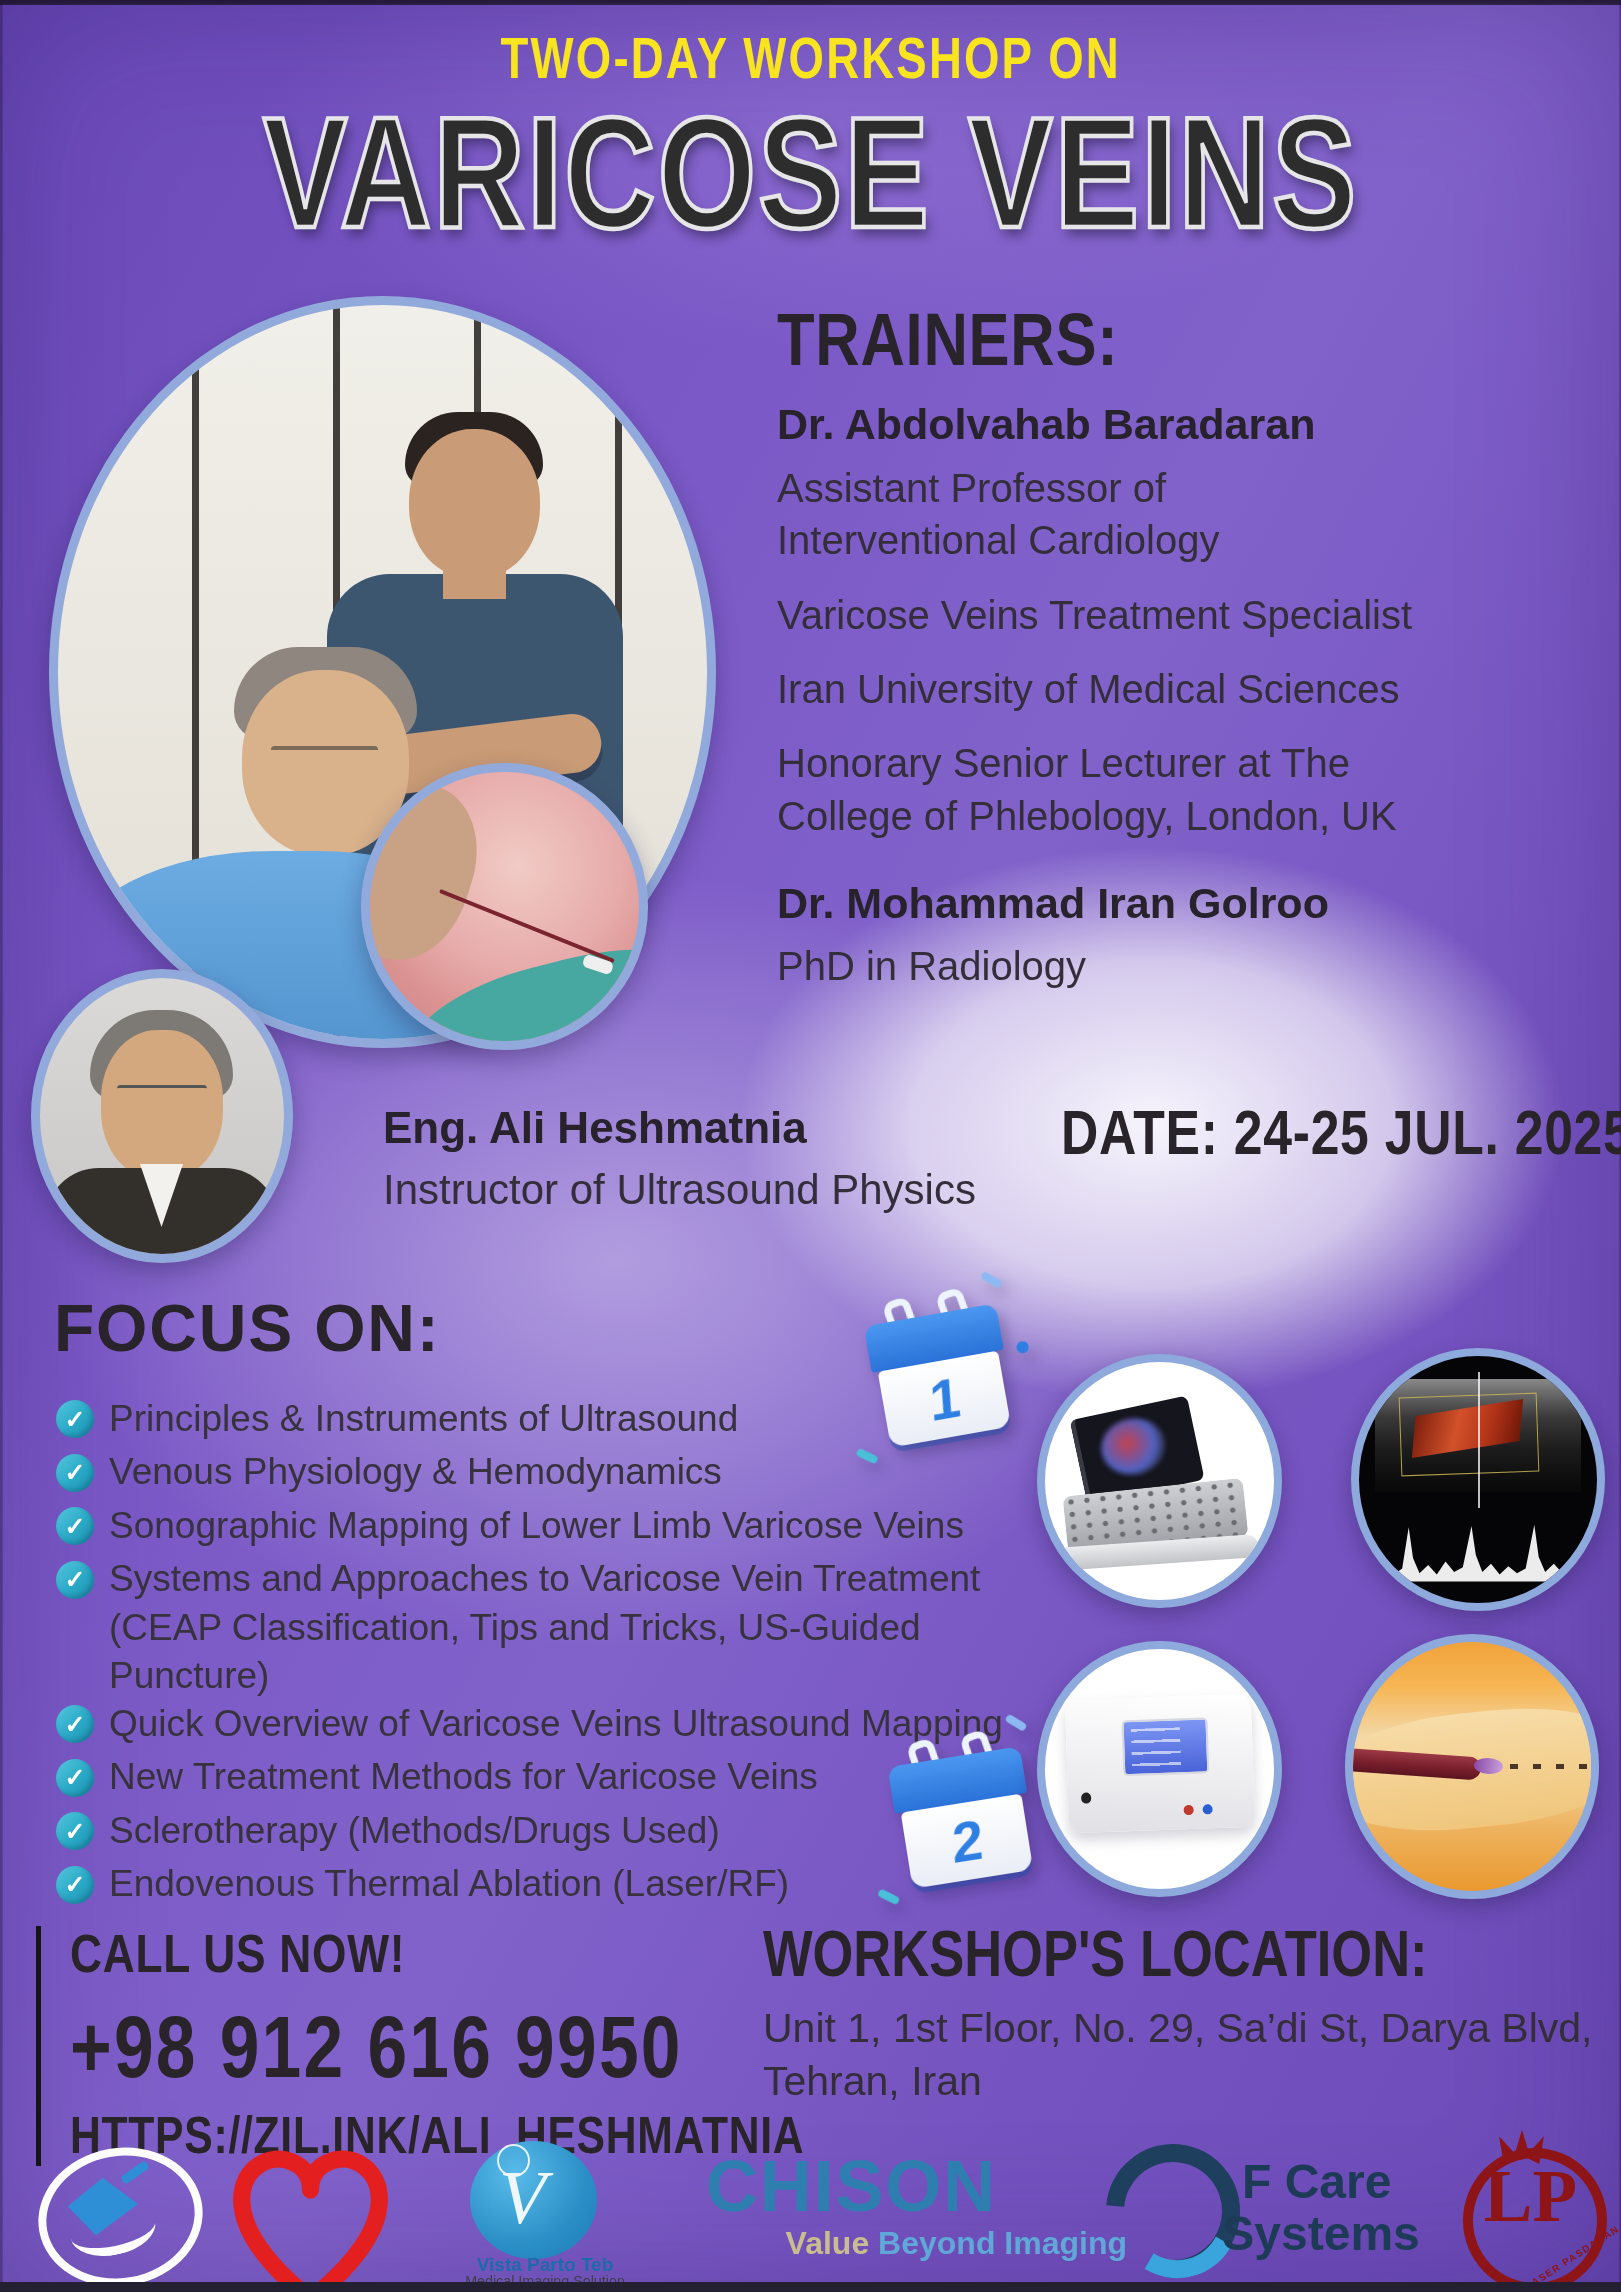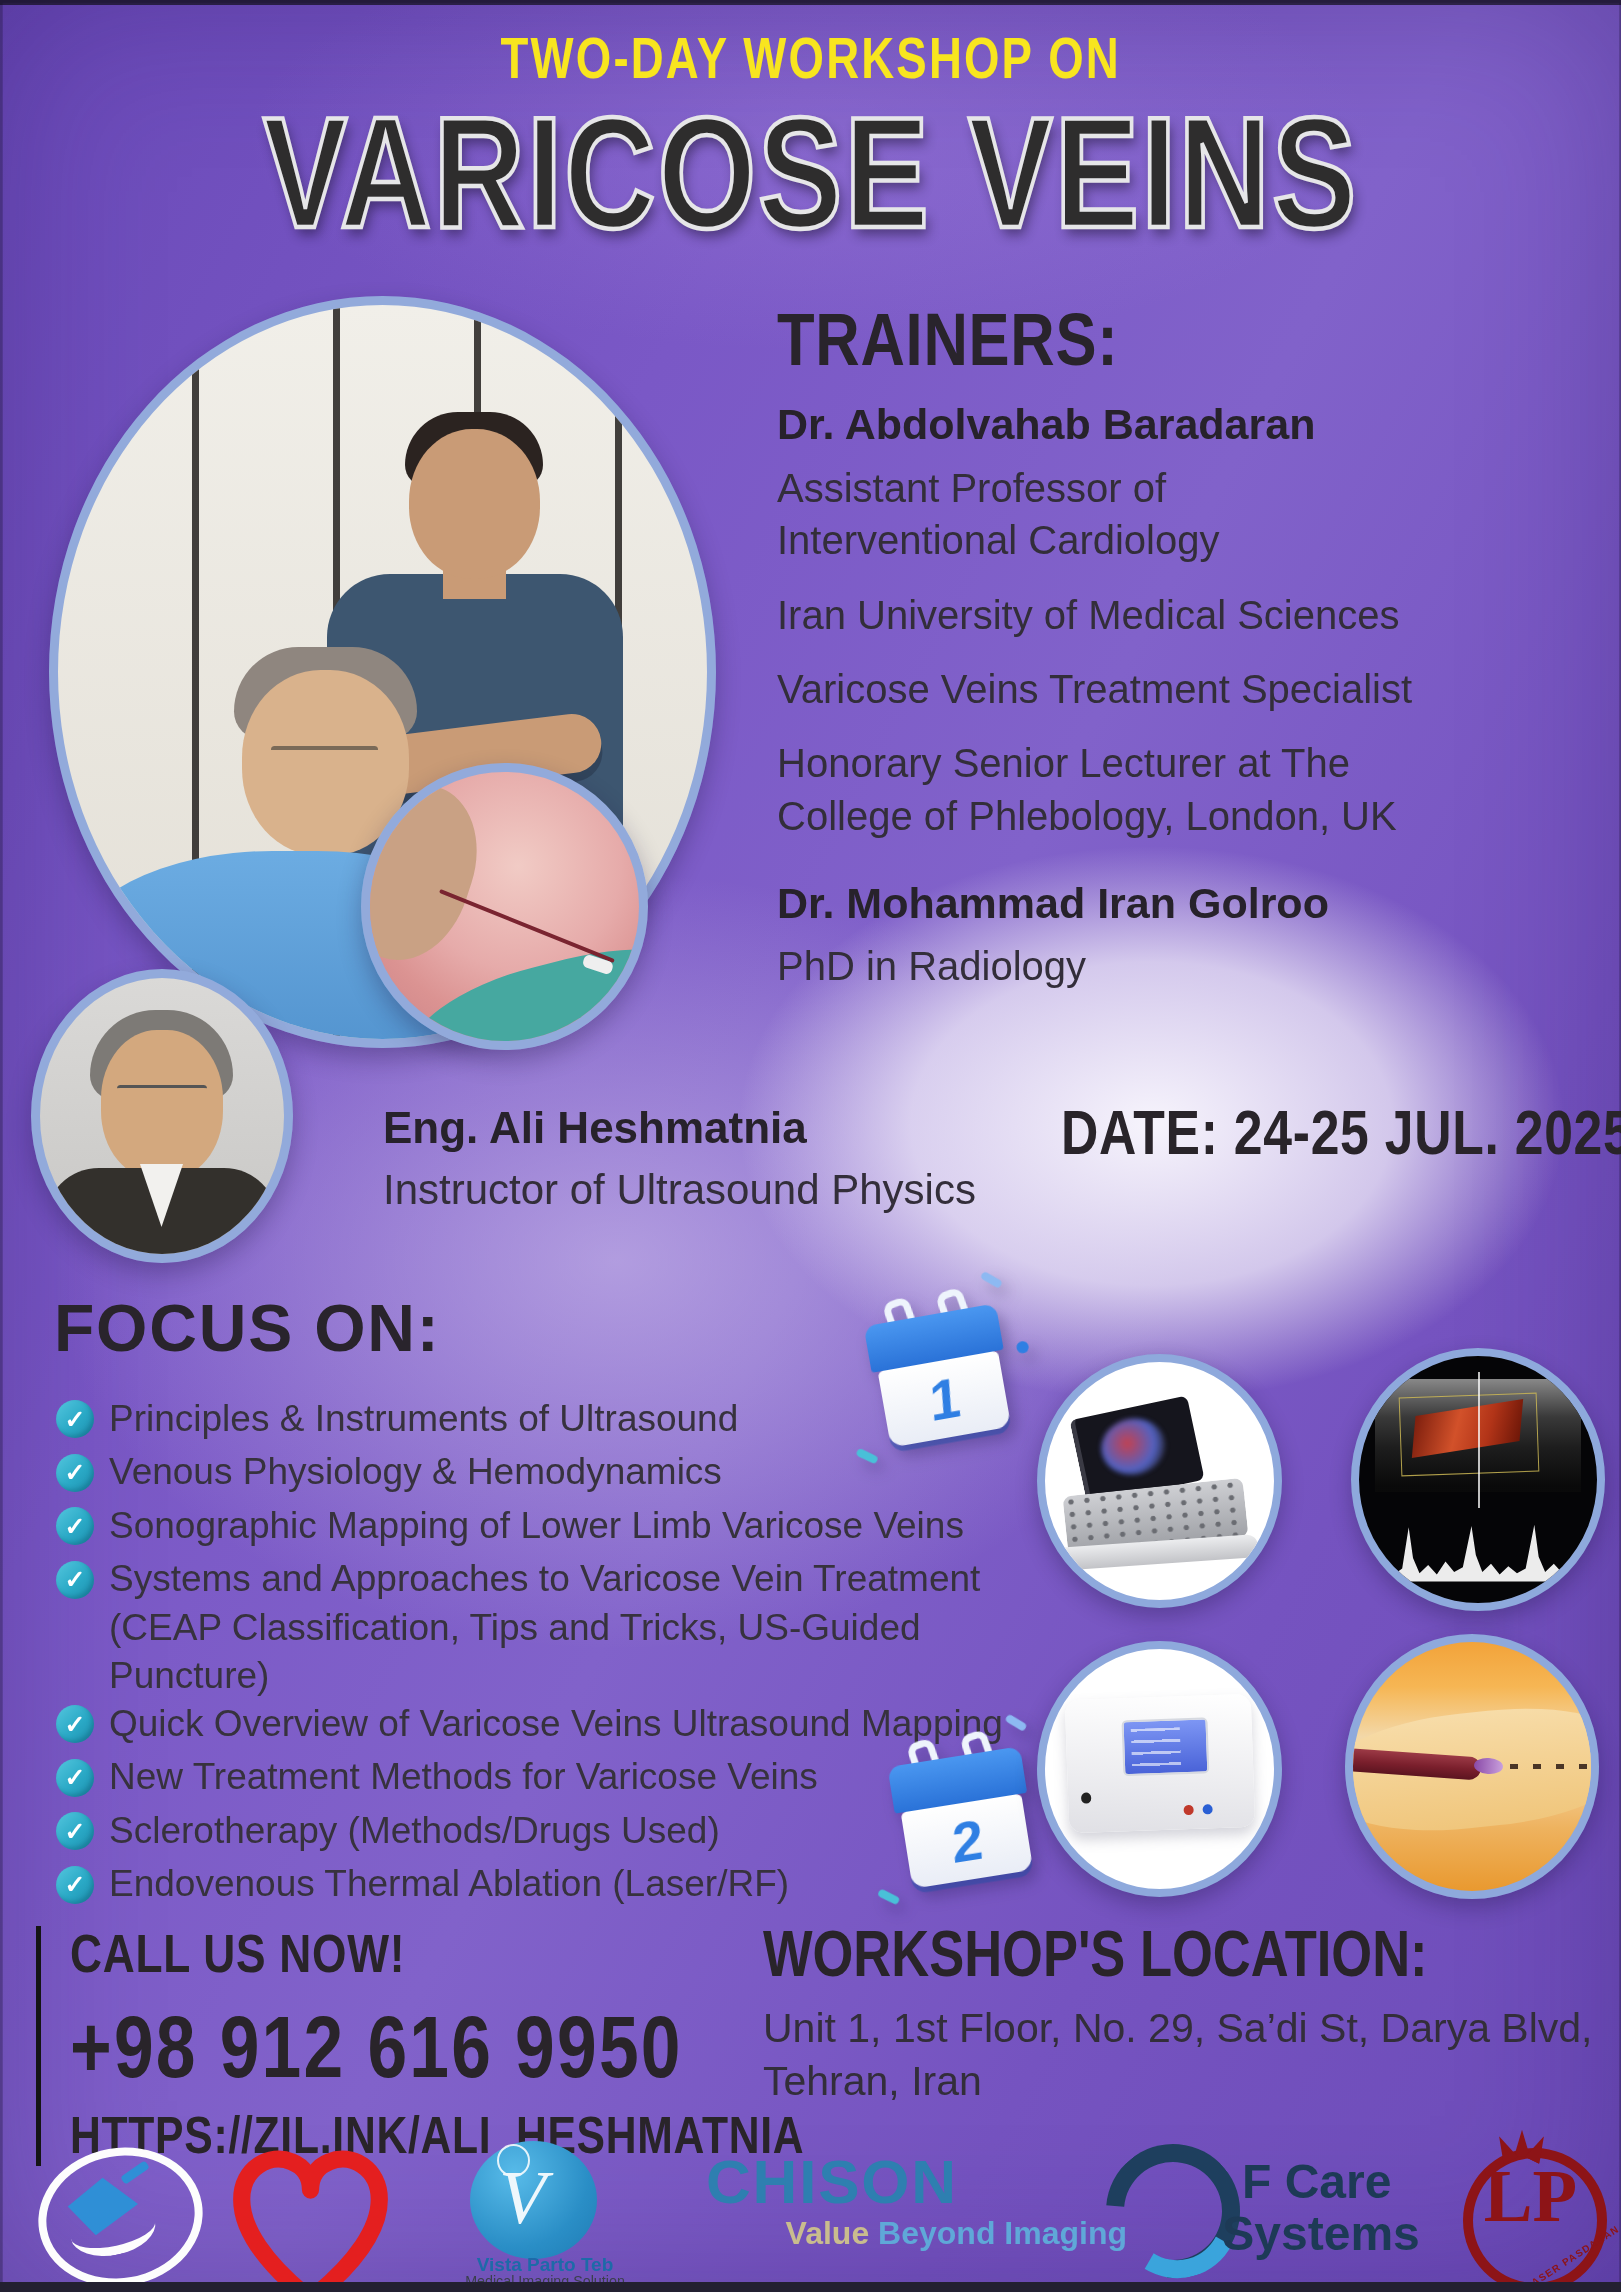--- a/index.html
+++ b/index.html
@@ -158,21 +158,21 @@
   #sponsor-heart{left:229px; top:2140px; width:163px; height:172px;}
   #sponsor-vista{left:459px; top:2139px; width:175px; height:154px;}
   .vista-oval{position:absolute; left:10.7px; top:1.8px; width:127px; height:118px; border-radius:50%;
     background:radial-gradient(circle at 35% 28%, #58bbe9, #2a8ec6 62%, #1f7bb4);}
   .vista-ring{position:absolute; left:38px; top:5.4px; width:29px; height:29px; border:2.7px solid rgba(255,255,255,0.85); border-radius:50%;}
   .vista-letter{position:absolute; left:0; top:19.7px; width:127px; text-align:center;
     font-family:"Liberation Serif", serif; font-style:italic; font-size:77px; color:#eef7fc; line-height:1;}
   .vista-name{position:absolute; left:-12.5px; top:115px; width:197px; text-align:center; font-size:19px; font-weight:700; color:#1d6aa8;}
   .vista-tagline{position:absolute; left:-12.5px; top:134px; width:197px; text-align:center; font-size:14.3px; color:#3a3f4a;}
   #sponsor-chison{left:706px; top:2153px; width:421px;}
-  .chison-name{font-size:62px; font-weight:800; color:#2e7fb0; letter-spacing:1.8px; line-height:0.92;}
+  .chison-name{font-size:72px; font-weight:800; color:#2e7fb0; letter-spacing:1.8px; line-height:0.92;}
   .chison-tagline{text-align:right; font-size:32px; font-weight:700; margin-top:5.4px;}
   .chison-tagline .accent{color:#c9bc8e;} .chison-tagline .rest{color:#5fa8d8;}
   #sponsor-fcare{left:1106px; top:2144px; width:331px; height:145px;}
   .fcare-swirl{position:absolute; left:0; top:0; width:134px; height:134px;}
   .fcare-arc{position:absolute; inset:0; border:18px solid transparent; border-radius:50%;}
   .fcare-arc.dark{border-top-color:#1e3f5e; border-right-color:#1e3f5e; border-bottom-color:#1e3f5e; transform:rotate(-40deg);}
   .fcare-arc.light{border-top-color:#3aa4dc; transform:rotate(165deg); left:5.4px; top:-5.4px;}
   .fcare-text{position:absolute; left:136px; top:14.3px; color:#1d3a56; font-weight:700; font-size:48px; line-height:1.0;}
   .fcare-line2{margin-left:-19.7px; margin-top:3.6px;}
   #sponsor-lotus{left:1458px; top:2137px; width:158px; height:154px;}
@@ -224,22 +224,22 @@
     <div class="por-glasses"></div>
     <div class="por-suit"></div>
     <div class="por-shirt"></div>
   </div>
 
   <div class="trainers">
     <div class="trainers-heading"><span class="squeeze">TRAINERS:</span></div>
     <p class="trainer-name">Dr. Abdolvahab Baradaran</p>
     <p class="trainer-line pre">Assistant Professor of
 Interventional Cardiology</p>
+    <p class="trainer-line">Varicose Veins Treatment Specialist</p>
     <p class="trainer-line">Iran University of Medical Sciences</p>
-    <p class="trainer-line">Varicose Veins Treatment Specialist</p>
     <p class="trainer-line pre last">Honorary Senior Lecturer at The
 College of Phlebology, London, UK</p>
     <p class="trainer-name">Dr. Mohammad Iran Golroo</p>
     <p class="trainer-line">PhD in Radiology</p>
   </div>
 
   <div class="eng-block">
     <p class="eng-name">Eng. Ali Heshmatnia</p>
     <p class="eng-role">Instructor of Ultrasound Physics</p>
   </div>

